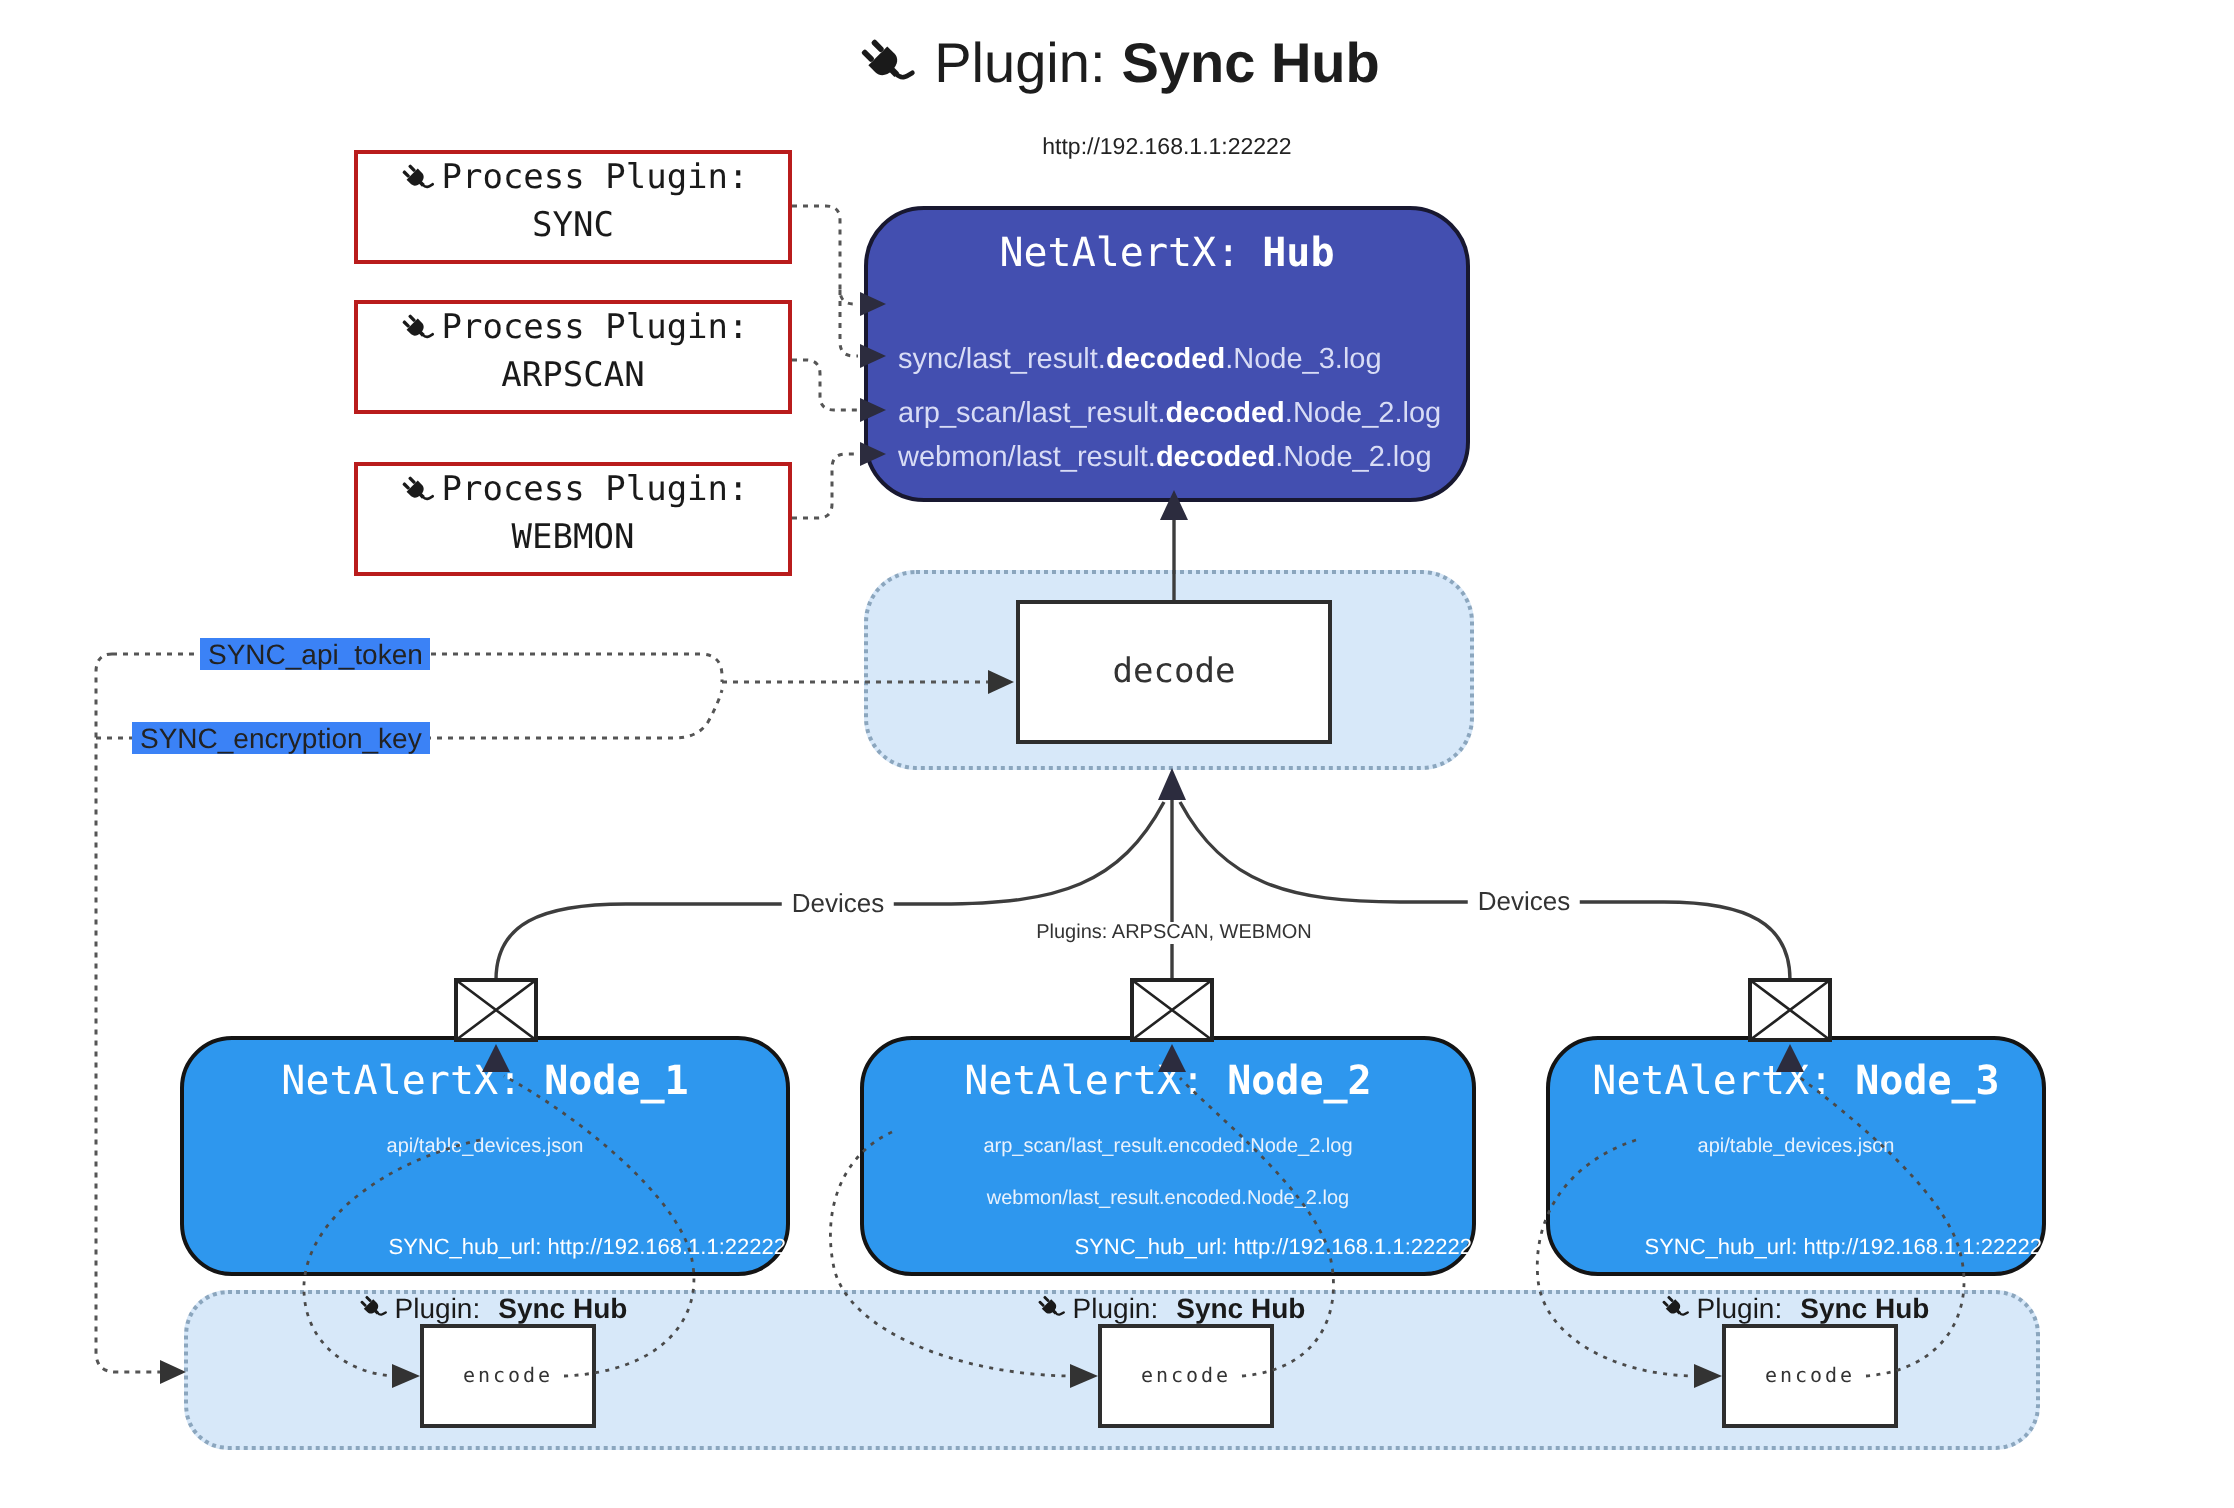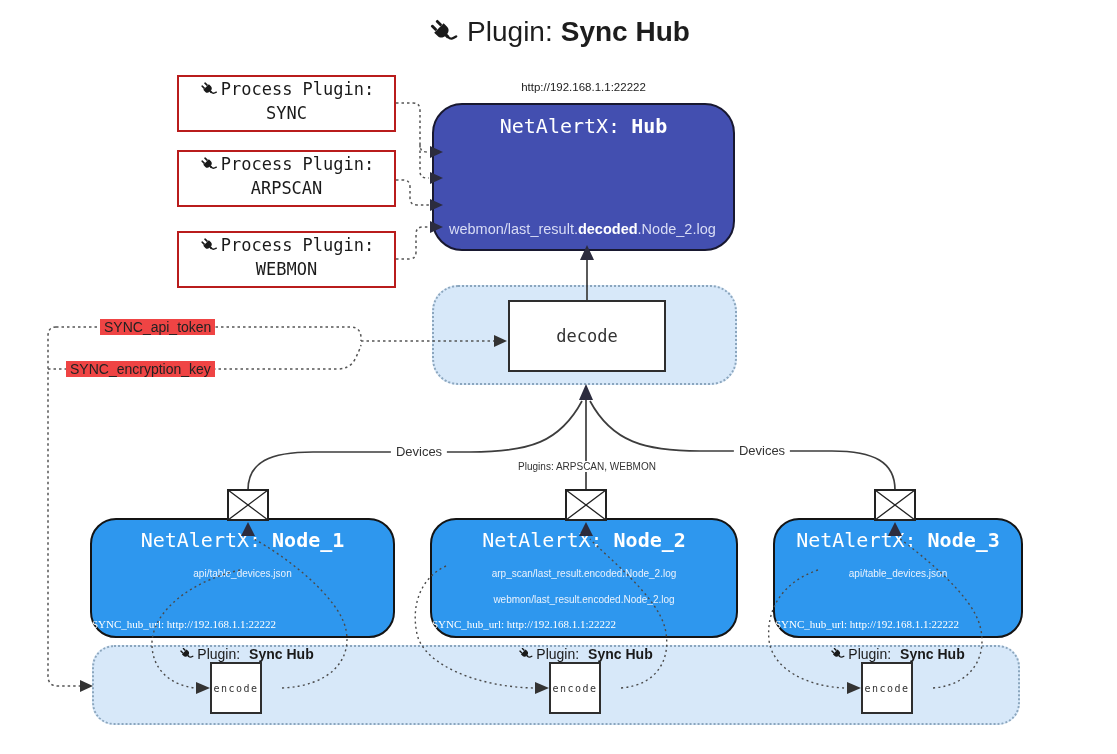--- a/index.html
+++ b/index.html
@@ -9,21 +9,21 @@
   .mono{font-family:"DejaVu Sans Mono", monospace;}
   b{font-weight:700;}
   .ml{margin-left:11px;}
   .ml-s{margin-left:6px;}
 
   
   .page-title{left:0;top:16px;width:100%;display:flex;justify-content:center;align-items:center;
               font-size:28px;color:#1d1d1d;gap:8px;}
 
   
-  .hub-url{left:432px;top:81px;width:303px;text-align:center;font-size:11.5px;color:#222;}
+  .hub-url{left:432px;top:68px;width:303px;text-align:center;font-size:11.5px;color:#222;}
   .hub{left:432px;top:103px;width:303px;height:148px;background:#434fb0;border:2.5px solid #181830;
        border-radius:30px;box-sizing:border-box;z-index:1;}
   .hub-title{position:absolute;top:9px;left:0;width:100%;text-align:center;color:#fff;
              font-size:20px;}
   .hub-line{position:absolute;left:15px;height:18px;line-height:18px;font-size:14.5px;color:#d8dcf5;white-space:nowrap;}
   .hub-line b{color:#ffffff;}
 
   
   .pbox{left:177px;width:219px;height:57px;background:#fff;border:2px solid #b91c1c;
         box-sizing:border-box;display:flex;flex-direction:column;align-items:center;
@@ -32,39 +32,39 @@
   .pbox .pname{line-height:24px;}
 
   
   .decode-wrap{left:432px;top:285px;width:305px;height:100px;background:#d7e8f9;
                border:2px dotted #8ba6be;border-radius:26px;box-sizing:border-box;z-index:1;}
   .decode-box{left:508px;top:300px;width:158px;height:72px;background:#fff;border:2px solid #2e2e2e;
               box-sizing:border-box;display:flex;align-items:center;justify-content:center;
               font-size:17px;color:#333;z-index:2;}
 
   
-  .setting-label{font-size:14px;color:#222;background:#ef4444;padding:0 4px;z-index:4;white-space:nowrap;}
+  .setting-label{font-size:14px;color:#222;background:#3b82f6;padding:0 4px;z-index:4;white-space:nowrap;}
 
   
   .edge-label{font-size:13px;color:#333;background:#fff;padding:0 5px;z-index:4;white-space:nowrap;}
 
   
   .node{top:518px;height:120px;background:#2e97ee;border:2.5px solid #141414;border-radius:26px;
         box-sizing:border-box;z-index:1;}
   .node-title{position:absolute;top:8px;left:0;width:100%;text-align:center;color:#fff;font-size:20px;}
   .node-file{position:absolute;left:0;width:100%;height:20px;line-height:20px;text-align:center;
              color:#e9f2fd;font-size:10px;white-space:nowrap;}
-  .node-url{position:absolute;bottom:6px;left:0;width:100%;text-align:left;color:#fff;font-size:11px;white-space:nowrap;font-family:Liberation Serif, serif;}
+  .node-url{position:absolute;bottom:6px;left:0;width:100%;text-align:right;color:#fff;font-size:11px;white-space:nowrap;}
 
   
   .encode-wrap{left:92px;top:645px;width:928px;height:80px;background:#d7e8f9;
                border:2px dotted #8ba6be;border-radius:22px;box-sizing:border-box;z-index:0;}
   .encode-label{top:646px;height:16px;display:flex;align-items:center;gap:3px;font-size:14px;
                 color:#1a1a1a;transform:translateX(-50%);z-index:2;white-space:nowrap;}
-  .encode-box{top:662px;width:52px;height:52px;background:#fff;border:2px solid #2e2e2e;
+  .encode-box{top:662px;width:88px;height:52px;background:#fff;border:2px solid #2e2e2e;
               box-sizing:border-box;display:flex;align-items:center;justify-content:center;
               font-size:10px;letter-spacing:1.5px;color:#333;z-index:2;}
 
   
   .overlay{position:absolute;left:0;top:0;z-index:3;pointer-events:none;}
   .dotted{fill:none;stroke:#555;stroke-width:1.5;stroke-dasharray:2.5 3;}
   .dotted2{fill:none;stroke:#4a4a4a;stroke-width:1.4;stroke-dasharray:2 3.2;}
   .solid{fill:none;stroke:#3d3d3d;stroke-width:1.7;}
 </style>
 </head>
@@ -92,20 +92,22 @@
       </svg>
     <span>Plugin:</span>
     <b>Sync Hub</b>
   </div>
 
   <div class="abs hub-url">http://192.168.1.1:22222</div>
   <div class="abs hub">
     <div class="hub-title mono">
       <span>NetAlertX:</span><b class="ml">Hub</b>
     </div>
+    <div class="hub-line" style="top:66px"><span>sync/last_result.</span><b>decoded</b><span>.Node_3.log</span></div>
+    <div class="hub-line" style="top:93px"><span>arp_scan/last_result.</span><b>decoded</b><span>.Node_2.log</span></div>
     <div class="hub-line" style="top:115px"><span>webmon/last_result.</span><b>decoded</b><span>.Node_2.log</span></div>
   </div>
 
   <div class="abs pbox mono" style="top:75px">
     <div class="row">
         <svg viewBox="-2 -2 36 36" width="19" height="19">
           <use href="#plug-shape"></use>
         </svg>
         <span>Process Plugin:</span>
       </div>

